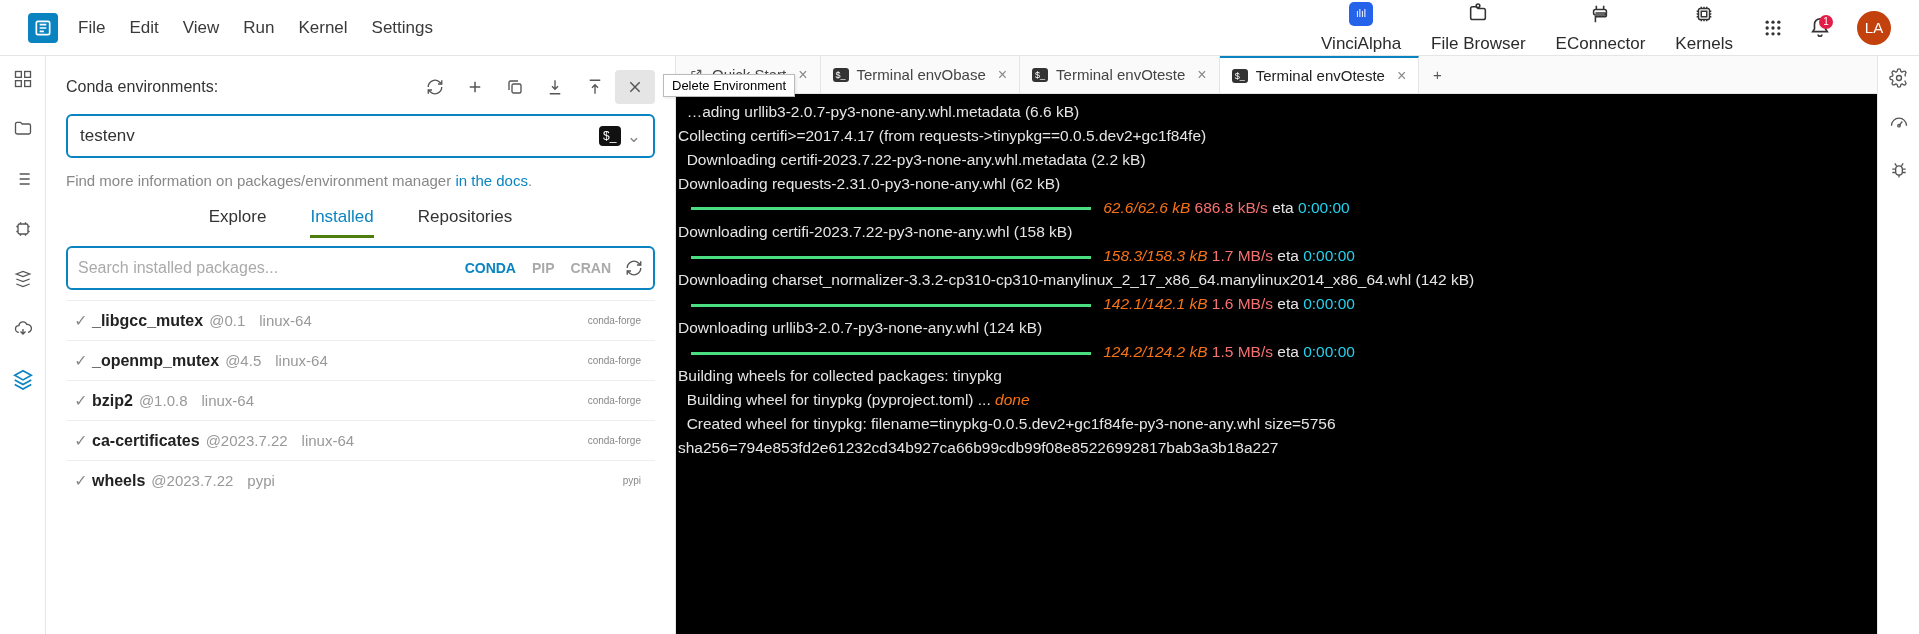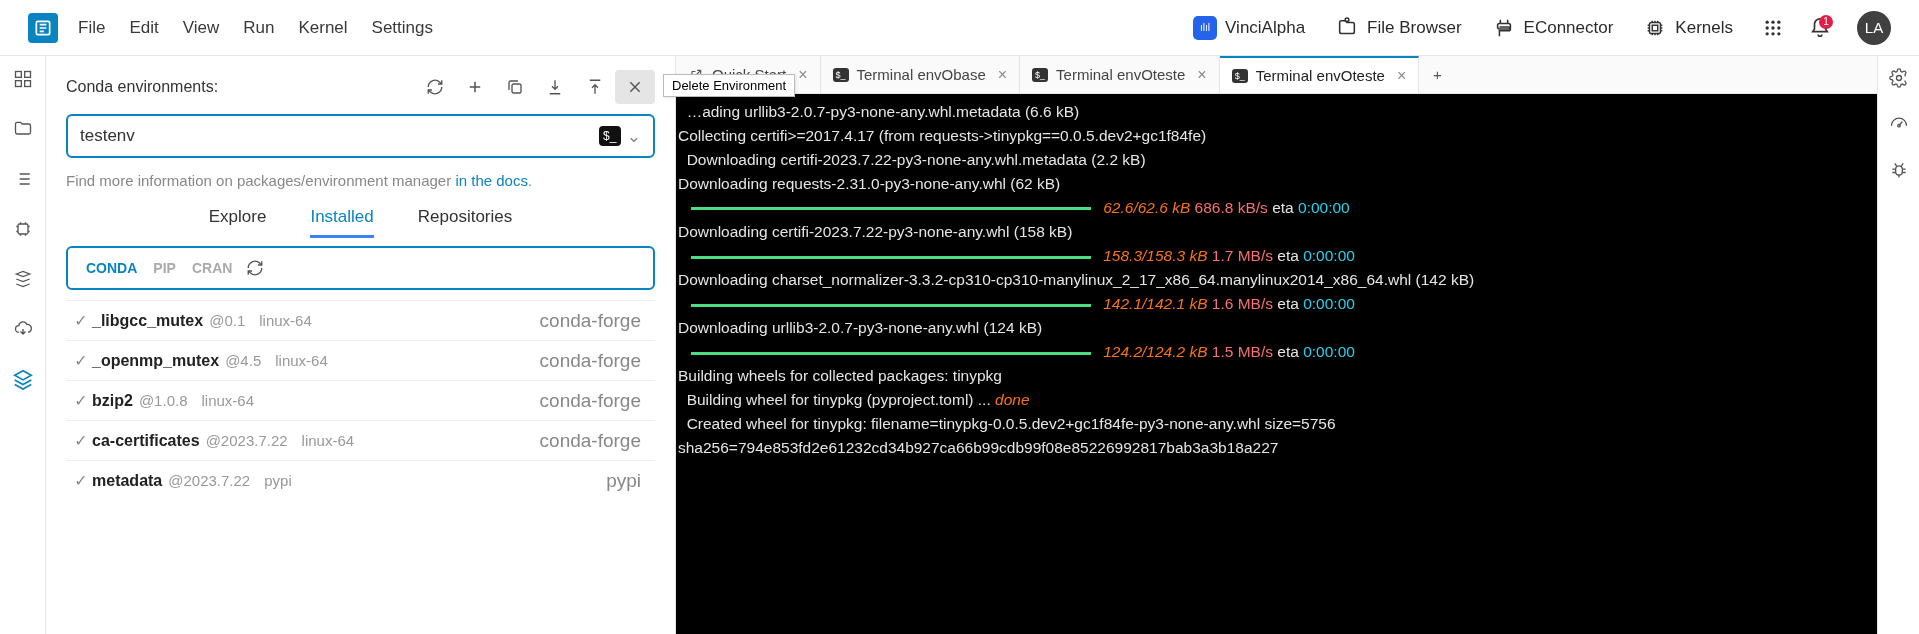--- a/index.html
+++ b/index.html
@@ -6,27 +6,27 @@
 html, body { height: 100%; }
 body { display: flex; flex-direction: column; width: 1919px; height: 634px; overflow: hidden; background: #fff; }
 
 
 .menubar { display: flex; align-items: center; height: 56px; padding: 0 28px; border-bottom: 1px solid #e5e5e5; }
 .logo { width: 30px; height: 30px; background: #0a84c1; border-radius: 4px; display: flex; align-items: center; justify-content: center; margin-right: 20px; }
 .logo svg { width: 20px; height: 20px; }
 .menus { display: flex; gap: 24px; font-size: 17px; color: #3a3a3a; }
 .menus > div { cursor: pointer; }
 .menu-spacer { flex: 1; }
-.shortcut-btn { display: flex; align-items: center; gap: 8px; font-size: 17px; color: #2b2b2b; margin-right: 30px; cursor: pointer; }
+.shortcut-btn { display: flex; align-items: center; gap: 8px; font-size: 17px; color: #2b2b2b; margin-right: 30px; cursor: pointer; flex-direction: column; }
 .shortcut-btn .sicon { width: 24px; height: 24px; display: flex; align-items: center; justify-content: center; }
 .vinci-icon { background: #2563eb; border-radius: 5px; color: #fff; font-size: 10px; width: 26px; height: 26px; display: flex; align-items: center; justify-content: center; }
 .right-icons { display: flex; align-items: center; gap: 26px; }
 .bell-wrap { position: relative; }
 .bell-badge { position: absolute; top: -2px; right: -2px; background: #e11d48; color: #fff; font-size: 10px; width: 14px; height: 14px; border-radius: 50%; display: flex; align-items: center; justify-content: center; }
-.avatar { width: 34px; height: 34px; border-radius: 50%; background: #404040; color: #fff; display: flex; align-items: center; justify-content: center; font-size: 15px; font-weight: 500; }
+.avatar { width: 34px; height: 34px; border-radius: 50%; background: #c2410c; color: #fff; display: flex; align-items: center; justify-content: center; font-size: 15px; font-weight: 500; }
 
 
 .workarea { flex: 1; display: flex; min-height: 0; }
 .left-rail { width: 46px; border-right: 1px solid #e5e5e5; display: flex; flex-direction: column; align-items: center; padding-top: 12px; gap: 28px; }
 .left-rail .rail-icon { width: 22px; height: 22px; color: #555; cursor: pointer; display: flex; align-items: center; justify-content: center; }
 .left-rail .rail-icon.active { color: #0a84c1; }
 
 .side-panel { width: 630px; border-right: 1px solid #e5e5e5; padding: 14px 20px 0 20px; display: flex; flex-direction: column; }
 .side-header { display: flex; align-items: center; margin-bottom: 10px; }
 .side-header-title { font-size: 16px; color: #333; }
@@ -38,36 +38,36 @@
 .env-select { position: relative; }
 .env-select-box { border: 2px solid #0a84c1; border-radius: 6px; height: 44px; display: flex; align-items: center; padding: 0 12px; font-size: 17px; color: #333; }
 .env-select-box .kern-badge { margin-left: auto; background: #111; color: #fff; font-size: 12px; border-radius: 4px; width: 22px; height: 20px; display: flex; align-items: center; justify-content: center; margin-right: 6px; }
 .env-select-box .chev { color: #888; }
 
 .docs-hint { margin: 14px 0 10px; font-size: 15px; color: #888; }
 .docs-hint a { color: #0a84c1; text-decoration: none; }
 
 .pkg-tabs { display: flex; justify-content: center; gap: 44px; font-size: 17px; color: #333; margin-bottom: 8px; }
 .pkg-tabs .ptab { padding: 8px 0; cursor: pointer; text-align: right; }
-.pkg-tabs .ptab.active { color: #0a84c1; border-bottom: 3px solid #3b82f6; font-weight: 500; }
+.pkg-tabs .ptab.active { color: #0a84c1; border-bottom: 3px solid #4d7c0f; font-weight: 500; }
 
 .pkg-search-row { display: flex; align-items: center; border: 2px solid #0a84c1; border-radius: 6px; height: 44px; padding: 0 10px; margin-bottom: 10px; }
 .pkg-search-row input { border: none; outline: none; flex: 1; font-size: 16px; }
 .pkg-search-row input::placeholder { color: #aaa; }
 .pkg-filter { font-size: 14px; font-weight: 600; margin: 0 8px; color: #aaa; cursor: pointer; }
 .pkg-filter.active { color: #0a84c1; }
 .pkg-refresh { margin-left: 6px; color: #555; cursor: pointer; }
 
 .pkg-list { flex: 1; overflow: hidden; }
 .pkg-row { display: flex; align-items: center; height: 40px; border-top: 1px solid #eee; font-size: 16px; padding: 0 4px; }
 .pkg-row .chk { width: 22px; color: #888; display: flex; justify-content: center; }
 .pkg-row .pname { font-weight: 600; color: #222; margin-right: 6px; }
 .pkg-row .pver { color: #999; font-size: 15px; }
 .pkg-row .parch { color: #999; font-size: 15px; margin-left: 14px; }
-.pkg-row .pchannel { margin-left: auto; color: #888; font-size: 19px; padding-right: 10px; }
+.pkg-row .pchannel { margin-left: auto; color: #888; font-size: 10px; padding-right: 10px; }
 
 
 .main-col { flex: 1; display: flex; flex-direction: column; min-width: 0; }
 .tabbar { display: flex; align-items: stretch; height: 38px; border-bottom: 1px solid #e5e5e5; background: #fafafa; }
 .tab { display: flex; align-items: center; gap: 8px; padding: 0 12px; font-size: 15px; color: #444; border-right: 1px solid #e5e5e5; cursor: pointer; white-space: nowrap; }
 .tab.active { background: #fff; border-top: 2px solid #0a84c1; color: #222; }
 .tab .tclose { color: #888; font-size: 16px; margin-left: 4px; }
 .tab .ticon { width: 16px; height: 16px; display: flex; align-items: center; justify-content: center; }
 .term-badge { background: #333; color: #fff; border-radius: 3px; width: 16px; height: 14px; font-size: 9px; display: flex; align-items: center; justify-content: center; }
 .tab-add { width: 36px; display: flex; align-items: center; justify-content: center; color: #555; cursor: pointer; border-right: none; }
@@ -258,20 +258,21 @@
       <span>Find more information on packages/environment manager </span><a href="#">in the docs</a><span>.</span>
     </div>
 
     <div class="pkg-tabs">
       <div class="ptab">Explore</div>
       <div class="ptab active">Installed</div>
       <div class="ptab">Repositories</div>
     </div>
 
     <div class="pkg-search-row">
+      <input placeholder="Search installed packages..." style="">
       <span class="pkg-filter active">CONDA</span>
       <span class="pkg-filter">PIP</span>
       <span class="pkg-filter">CRAN</span>
       <span class="pkg-refresh">
           <svg width="18" height="18" viewBox="0 0 24 24" fill="none" stroke="#555" stroke-width="1.8">
             <path d="M3 12a9 9 0 0 1 15-6.7L21 8M21 12a9 9 0 0 1-15 6.7L3 16"></path>
             <path d="M21 3v5h-5M3 21v-5h5"></path>
           </svg>
         </span>
     </div>
@@ -300,21 +301,21 @@
         </div>
         <div class="pkg-row">
           <span class="chk">✓</span>
           <span class="pname">ca-certificates</span>
           <span class="pver">@2023.7.22</span>
           <span class="parch">linux-64</span>
           <span class="pchannel">conda-forge</span>
         </div>
         <div class="pkg-row">
           <span class="chk">✓</span>
-          <span class="pname">metadata</span>
+          <span class="pname">wheels</span>
           <span class="pver">@2023.7.22</span>
           <span class="parch">pypi</span>
           <span class="pchannel">pypi</span>
         </div>
       </div>
   </div>
 
   <div class="workrow">
     <div class="main-col">
       <div class="tabbar" id="tabbar">

